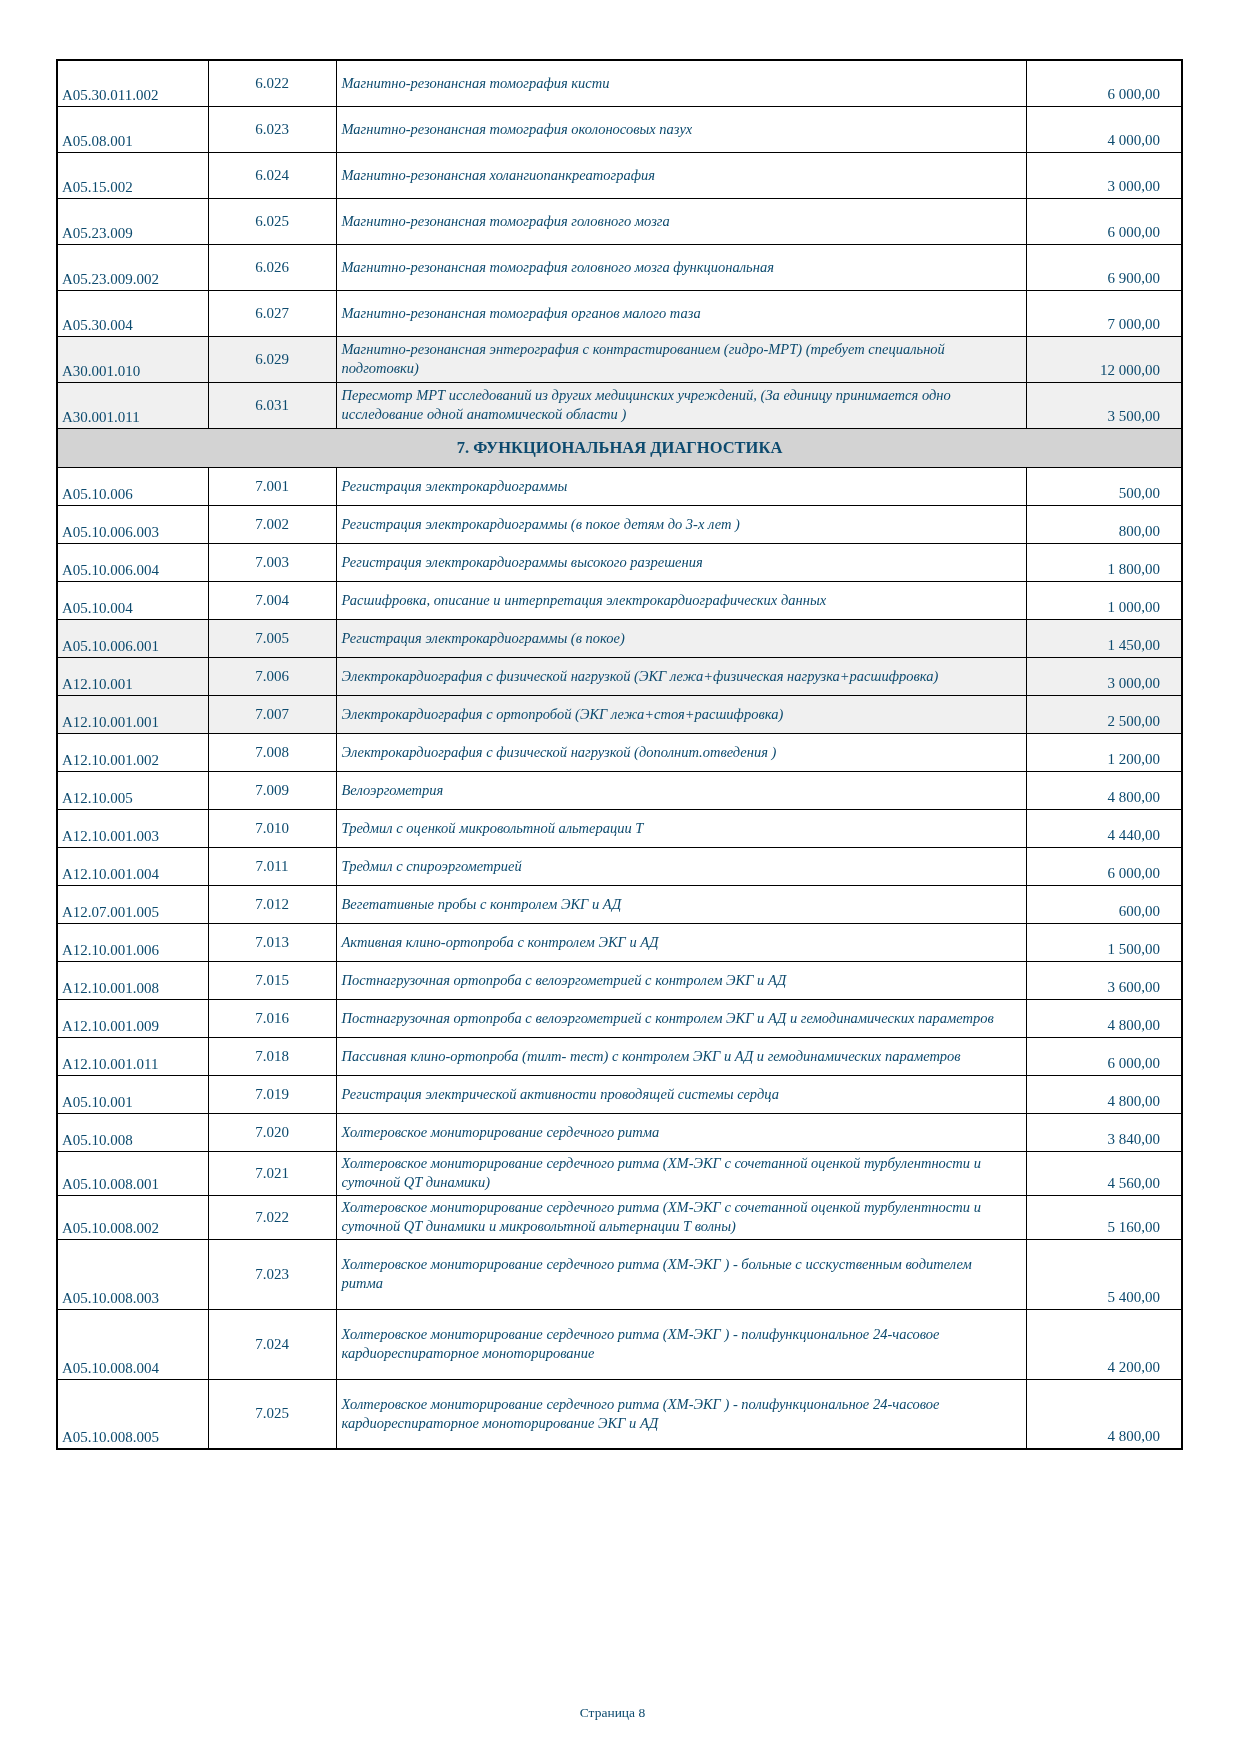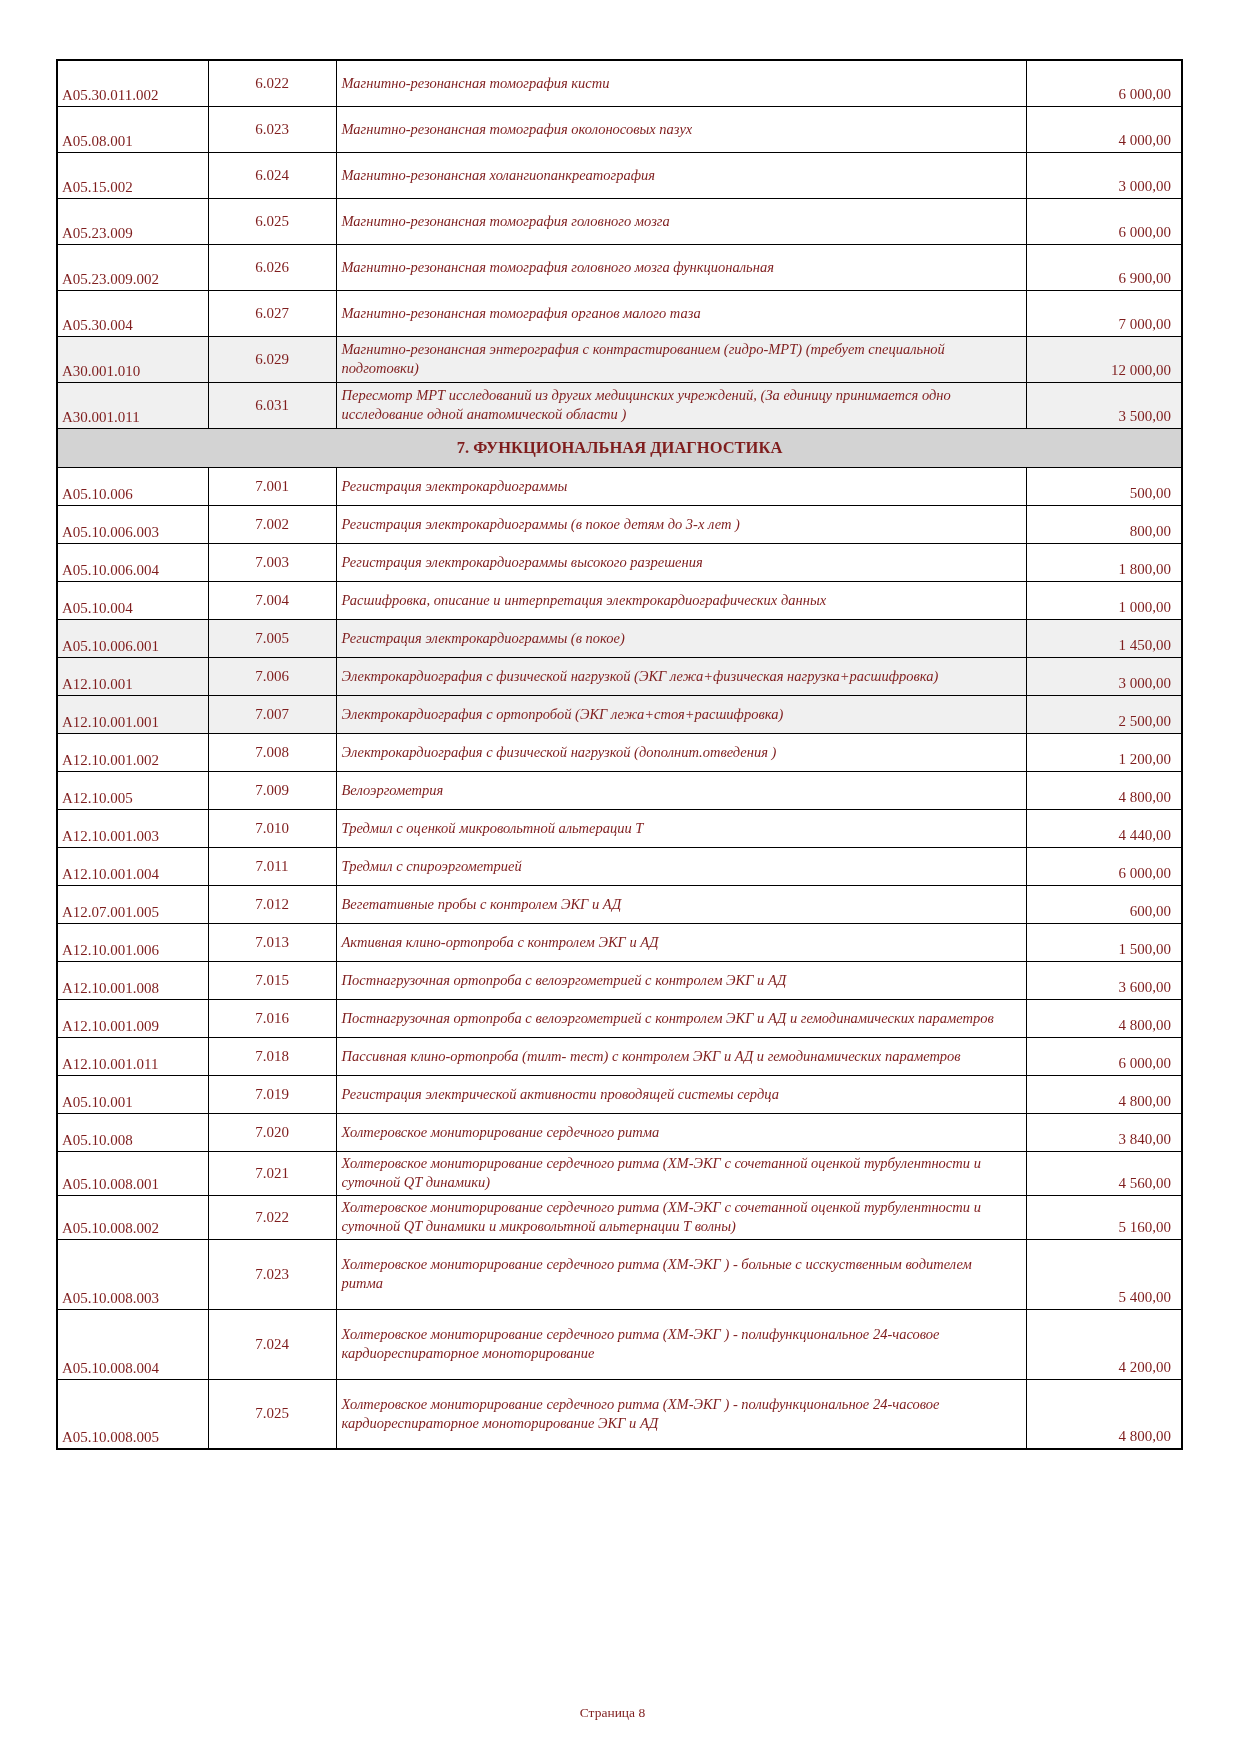--- a/index.html
+++ b/index.html
@@ -2,21 +2,21 @@
 <html><head>
 <meta charset="utf-8">
 <style>
   html,body { margin:0; padding:0; background:#888; }
   .page {
     position:relative;
     width:1241px; height:1754px;
     background:#ffffff;
     margin:0 auto;
     font-family:"Liberation Serif", serif;
-    color:#7f1d1d;
+    color:#0c4a6e;
   }
   table.price-table {
     position:absolute;
     left:56px; top:59px;
     width:1125px;
     border-collapse:collapse;
     table-layout:fixed;
     border:2px solid #000;
   }
   col.c-code   { width:151px; }
@@ -41,21 +41,21 @@
     vertical-align:middle;
     text-align:left;
     padding:2px 10px 2px 5px;
     font-size:14.5px;
     line-height:1.28;
     font-style:italic;
   }
   td.price {
     vertical-align:bottom;
     text-align:right;
-    padding:0 10px 3px 2px;
+    padding:0 21px 3px 2px;
     font-size:15px;
   }
 
   tr.sec6 { height:46px; }
   tr.sec6:nth-last-child(1) { height:42px; }
   tr.sec7 { height:38px; }
   tr.sec7:nth-last-child(4),
   tr.sec7:nth-last-child(5) { height:44px; }
   tr.sec7:nth-last-child(1),
   tr.sec7:nth-last-child(2),

